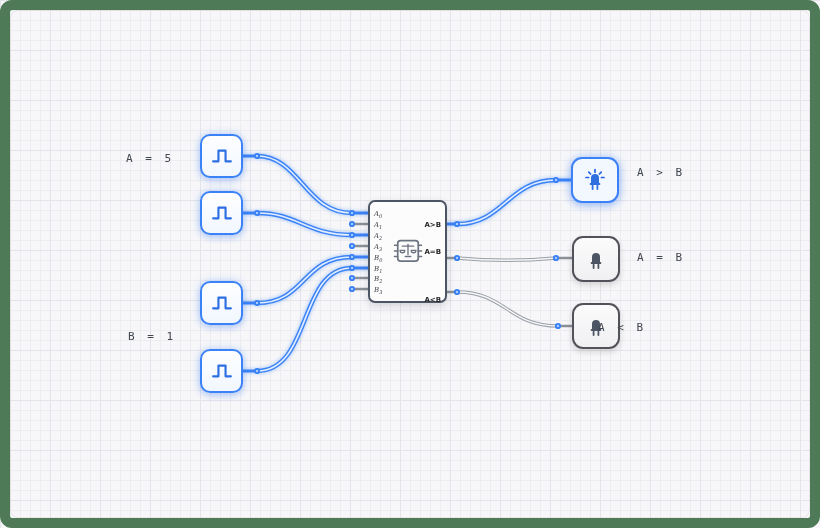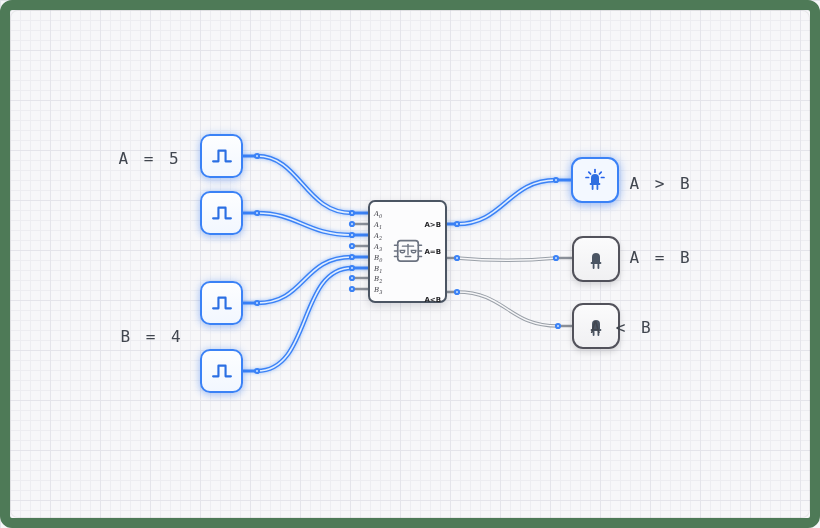--- a/index.html
+++ b/index.html
@@ -58,21 +58,21 @@
   .led-box.idle{
     border:2px solid #52525b;background:linear-gradient(#fbfbfc,#f0f0f2);
     box-shadow:0 3px 6px rgba(0,0,0,.14);
   }
   .led-box.lit{
     border:2px solid #3b82f6;background:#f3f8ff;
     box-shadow:0 0 11px rgba(59,130,246,.40),0 3px 7px rgba(37,99,235,.22);
   }
   .lbl{
     position:absolute;font-family:"DejaVu Sans Mono",monospace;
-    font-size:16px;color:#41464f;letter-spacing:3px;white-space:pre;
+    font-size:11px;color:#41464f;letter-spacing:3px;white-space:pre;
     transform:translate(-50%,-50%);z-index:12;
   }
 </style>
 </head>
 <body>
 
 <div class="stage">
   <div class="canvas">
     <svg id="wire-svg" viewBox="0 0 820 528">
         <defs>
@@ -233,19 +233,19 @@
         </div>
         <div class="comp led-box idle" style="left:572px;top:303px">
           <svg width="24" height="25" viewBox="0 0 24 25">
             <path d="M8,15 V10 a4,4 0 0 1 8,0 V15 Z" fill="#4b5563"></path>
             <rect x="6.6" y="15" width="10.8" height="2" rx="1" fill="#4b5563"></rect>
             <path d="M9.6,17.6 V21 M14.4,17.6 V21" stroke="#4b5563" stroke-width="1.8" stroke-linecap="round"></path>
           </svg>
         </div>
       </div>
     <div class="lbl" style="left:150px;top:158px">A = 5</div>
-    <div class="lbl" style="left:152px;top:336px">B = 4</div>
-    <div class="lbl" style="left:661px;top:183px">A &gt; B</div>
+    <div class="lbl" style="left:152px;top:336px">B = 1</div>
+    <div class="lbl" style="left:661px;top:172px">A &gt; B</div>
     <div class="lbl" style="left:661px;top:257px">A = B</div>
     <div class="lbl" style="left:622px;top:327px">A &lt; B</div>
   </div>
   <div class="frame-overlay"></div>
 </div>
 
 </body></html>

